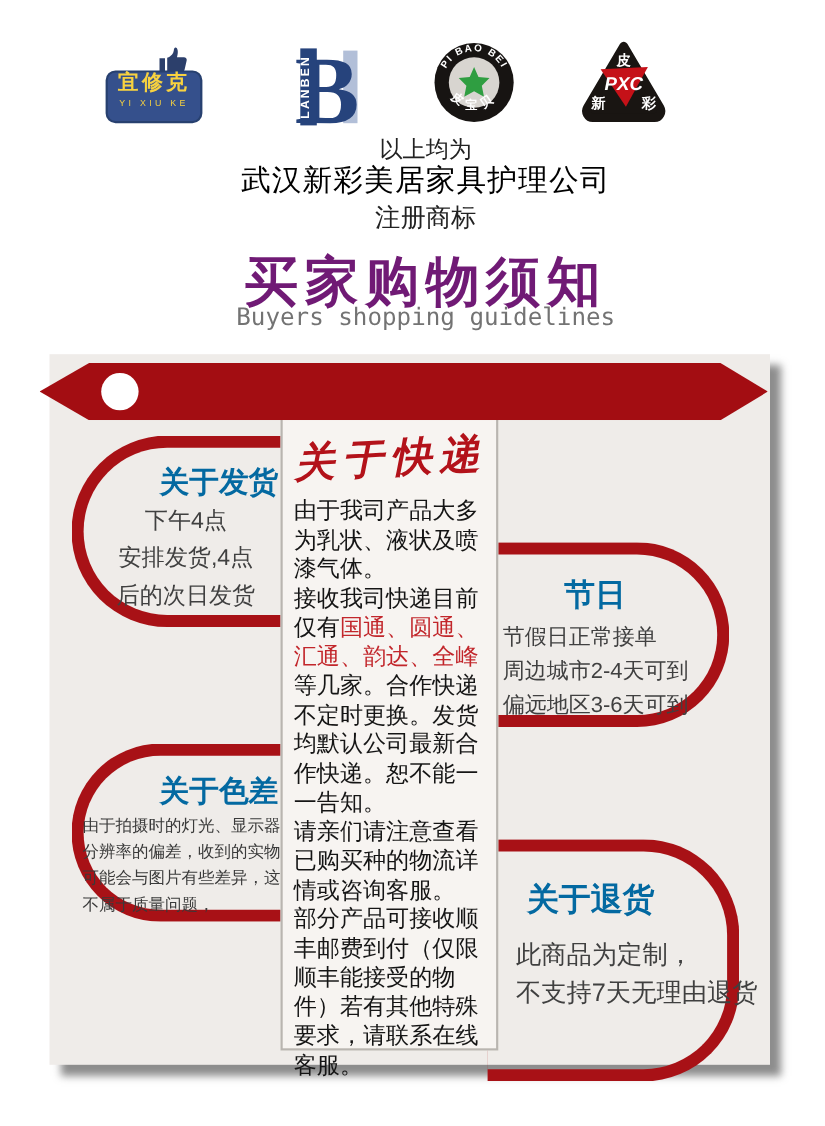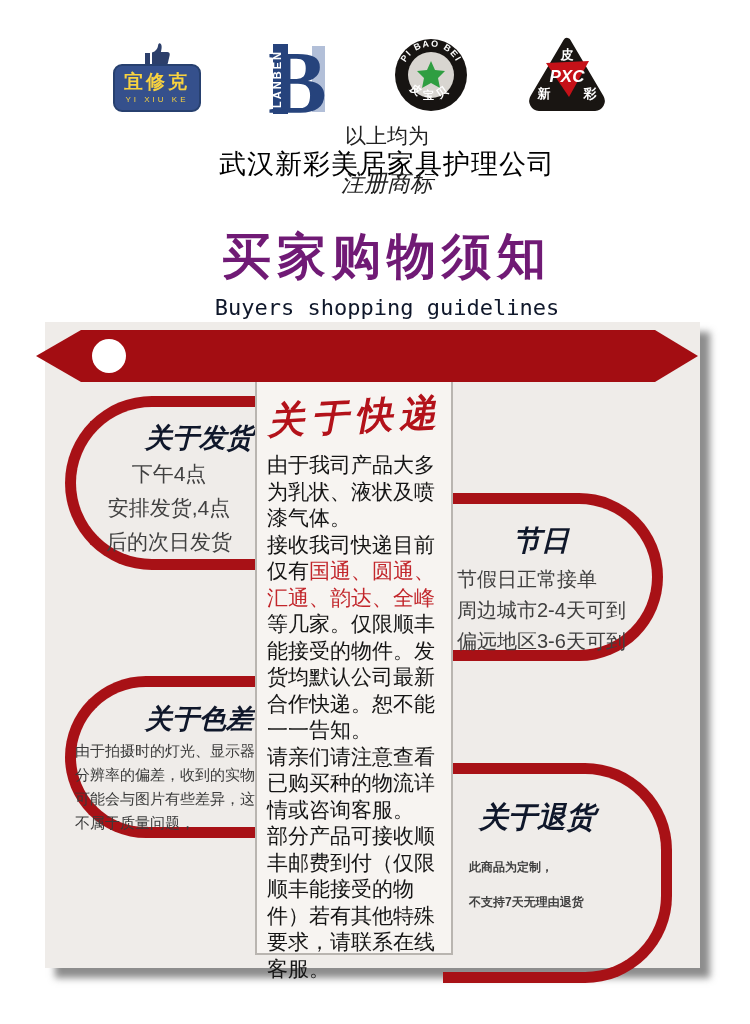--- a/index.html
+++ b/index.html
@@ -9,35 +9,35 @@
     position:relative; width:750px; height:1024px; margin:0 auto;
     background:#ffffff; overflow:hidden;
   }
   
   .logo { position:absolute; }
   #logo-yixiuke { left:96px; top:40px; width:88px; height:74px; }
   #logo-yixiuke .thumb { position:absolute; left:46px; top:0; }
   #logo-yixiuke .plate {
     position:absolute; left:0; top:24px; width:88px; height:48px;
     background:#35508c; border:2px solid #27406f; border-radius:9px;
-    display:flex; flex-direction:column; align-items:center; justify-content:center;margin-left:17px;
+    display:flex; flex-direction:column; align-items:center; 
   }
   #logo-yixiuke .cn { color:#f8d23f; font-weight:bold; font-size:19px; letter-spacing:3px; line-height:20px; }
   #logo-yixiuke .en { color:#f8d23f; font-size:8px; letter-spacing:3px; margin-top:3px; }
   #logo-lanben { left:266px; top:38px; width:64px; height:84px; }
   #logo-pibaobei { left:392px; top:36px; width:78px; height:78px; }
   #logo-pxc { left:526px; top:36px; width:82px; height:78px; }
 
   
   .center-text { position:absolute; left:0; width:750px; text-align:center;padding-left:24px; }
   #tm-line1 { top:122px; font-size:21px; color:#222; }
   #tm-company { top:146px; font-size:27px; color:#000000; letter-spacing:1px; }
-  #tm-line3 { top:168px; font-size:23px; color:#222;font-style:italic; }
+  #tm-line3 { top:182px; font-size:23px; color:#222; }
   #main-title { top:224px; font-size:49px; font-weight:bold; color:#701a75; letter-spacing:6px; }
-  #sub-title { top:276px; font-size:22px; color:#0f172a; font-family:"DejaVu Sans Mono", monospace; letter-spacing:0px;margin-top:19px; }
+  #sub-title { top:276px; font-size:22px; color:#737373; font-family:"DejaVu Sans Mono", monospace; letter-spacing:0px; }
 
   
   #panel {
     position:absolute; left:45px; top:322px; width:655px; height:646px;
     background:#efece9; box-shadow:10px 10px 7px rgba(80,80,80,0.65);
   }
   #ribbon {
     position:absolute; left:36px; top:330px; width:662px; height:52px;
     background:#a30d12; z-index:6;
     clip-path:polygon(0 50%, 6.8% 0, 93.5% 0, 100% 50%, 93.5% 100%, 6.8% 100%);
@@ -48,30 +48,30 @@
   }
 
   
   .pill { position:absolute; z-index:2; border:11px solid #a81116; background:transparent; }
   .pill-left  { border-right:none;  border-radius:87px 0 0 87px; }
   .pill-right { border-left:none;   border-radius:0 87px 87px 0; }
   #pill-shipping   { left:65px;  top:396px; width:200px; height:174px; }
   #pill-holiday    { left:443px; top:493px; width:220px; height:168px; border-radius:0 84px 84px 0; }
   #pill-colordiff  { left:65px;  top:676px; width:200px; height:162px; border-radius:81px 0 0 81px; }
   #pill-returns    { left:443px; top:763px; width:229px; height:220px; }
-  .pill-title { position:absolute; font-weight:bold; color:#0f172a; white-space:nowrap;font-style:italic; }
+  .pill-title { position:absolute; font-weight:bold; color:#0369a1; white-space:nowrap; }
   #pill-shipping .pill-title  { right:12px; top:13px; font-size:27px; }
   #pill-holiday .pill-title   { left:70px;  top:18px; font-size:28px; }
   #pill-colordiff .pill-title { right:12px; top:14px; font-size:27px; }
   #pill-returns .pill-title   { left:36px;  top:24px; font-size:29px; }
   .pill-body { position:absolute; color:#404040; }
   #pill-shipping .pill-body  { right:12px; top:50px; width:168px; text-align:center; font-size:21px; line-height:34px; }
   #pill-holiday .pill-body   { left:14px;  top:60px; font-size:20px; line-height:31px; white-space:nowrap; }
   #pill-colordiff .pill-body { right:10px; top:52px; width:180px; font-size:15px; line-height:24px; color:#3a3a3a; }
-  #pill-returns .pill-body   { left:26px;  top:76px; font-size:12px; line-height:35px; white-space:nowrap;font-weight:bold; }
+  #pill-returns .pill-body   { left:26px;  top:76px; font-size:23px; line-height:35px; white-space:nowrap; }
 
   
   #express-column {
     position:absolute; left:255px; top:378px; width:198px; height:577px;
     background:#f7f4f1; border:2px solid #b9b5b0; z-index:5;
     padding:8px 10px 0 10px;
   }
   #express-title {
     text-align:center; font-size:37px; font-weight:bold; font-style:italic;
     color:#b3121a; letter-spacing:7px; transform:rotate(-3deg);
@@ -174,18 +174,18 @@
     <div class="pill-title">关于退货</div>
     <div class="pill-body">
       <div>此商品为定制，</div>
       <div>不支持7天无理由退货</div>
     </div>
   </div>
 
   <div id="express-column">
     <div id="express-title">关于快递</div>
     <p class="express-p"><span>由于我司产品大多为乳状、液状及喷漆气体。</span></p>
-    <p class="express-p"><span>接收我司快递目前仅有</span><span class="red">国通、圆通、汇通、韵达、全峰</span><span>等几家。仅限顺丰能接受的物件。发货均默认公司最新合作快递。恕不能一一告知。</span></p>
+    <p class="express-p"><span>接收我司快递目前仅有</span><span class="red">国通、圆通、汇通、韵达、全峰</span><span>等几家。合作快递不定时更换。发货均默认公司最新合作快递。恕不能一一告知。</span></p>
     <p class="express-p"><span>请亲们请注意查看已购买种的物流详情或咨询客服。</span></p>
     <p class="express-p"><span>部分产品可接收顺丰邮费到付（仅限顺丰能接受的物件）若有其他特殊要求，请联系在线客服。</span></p>
   </div>
 
 </div>
 
 </body></html>

